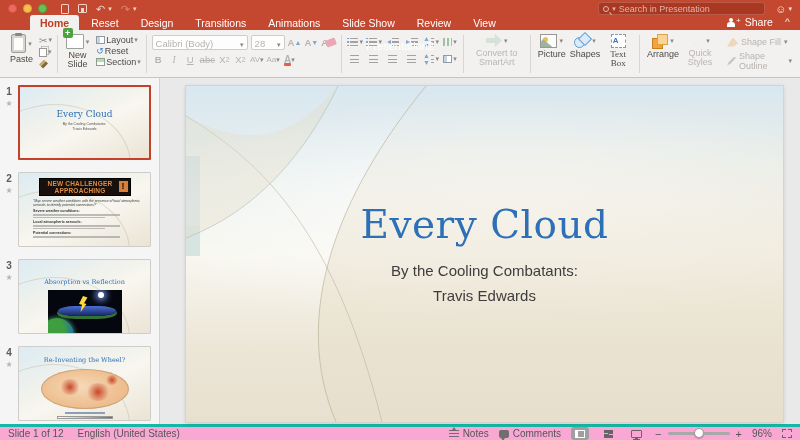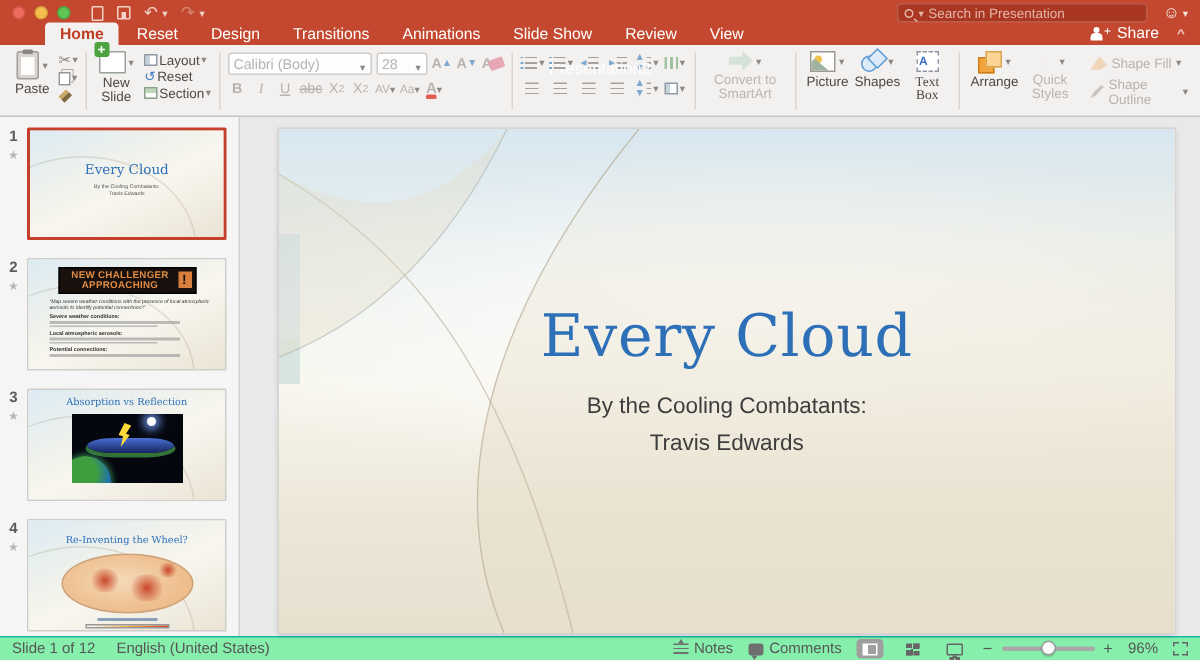--- a/index.html
+++ b/index.html
@@ -121,40 +121,40 @@
   .mini-theme:after { content:""; position:absolute; left:-40px; top:18px; width:150px; height:120px; border-radius:50%; box-shadow:0 0 0 1px rgba(160,145,115,.25); }
   .mini-title { position:relative; text-align:center; font-family:"DejaVu Serif","Liberation Serif",serif; color:#2e70b8; }
   .t1-title { font-size:9px; margin-top:22px; }
   .t1-sub { position:relative; text-align:center; font-size:3.5px; color:#555; margin-top:3px; line-height:5px; }
   .t2-banner { position:relative; width:92px; margin:5px auto 0 auto; background:#17100c; border:1px solid #000; color:#e08b43; text-align:center; font-size:6.5px; font-weight:bold; line-height:7px; padding:1px 10px 1px 1px; letter-spacing:.2px; }
   .t2-bang { position:absolute; right:2px; top:2px; width:9px; height:11px; background:#d97f3e; color:#17100c; font-size:9px; font-weight:bold; line-height:11px; }
   .t2-quote { position:relative; font-size:3.4px; color:#3a3a3a; margin:3px 10px 0 14px; line-height:4px; font-style:italic; }
   .t2-head { position:relative; font-size:3.6px; color:#333; margin:2px 10px 0 14px; line-height:4px; font-weight:bold; }
   .t2-bar { position:relative; height:1.5px; background:#9b9b9b; margin:1px 30px 0 14px; opacity:.65; }
   .t2-bar.w2 { margin-right:45px; }
-  .t3-title { font-size:6.5px; margin-top:4px; }
+  .t3-title { font-size:6.5px; margin-top:18px; }
   .t3-art { position:relative; width:74px; height:46px; margin:4px auto 0 auto; background:#05070f; overflow:hidden; }
   .t3-sun { position:absolute; right:18px; top:2px; width:6px; height:6px; border-radius:50%; background:#fff; box-shadow:0 0 6px 3px rgba(120,160,255,.8); }
   .t3-band { position:absolute; left:10px; top:16px; width:58px; height:10px; border-radius:50% 50% 50% 50% / 80% 80% 80% 80%; background:linear-gradient(180deg,#4a6fd4,#16255f); box-shadow:0 2px 0 1px rgba(90,200,90,.55); }
   .t3-bolt { position:absolute; left:30px; top:6px; width:10px; height:16px; background:#ffd93b; clip-path:polygon(55% 0, 100% 10%, 65% 45%, 90% 50%, 30% 100%, 45% 55%, 15% 50%); }
   .t3-earth { position:absolute; left:-8px; bottom:-16px; width:34px; height:34px; border-radius:50%; background:radial-gradient(circle at 35% 35%, #3f9e3f 0 40%, #1f6fb0 70%); box-shadow:0 0 4px 1px rgba(80,200,120,.6); }
   .t4-title { font-size:6.5px; margin-top:9px; }
   .t4-map { position:relative; width:88px; height:40px; margin:5px auto 0 auto; border-radius:50%; background:radial-gradient(ellipse at 45% 45%, #f5d9b8 0%, #efc193 55%, #e8b27e 100%); overflow:hidden; box-shadow:inset 0 0 0 1px rgba(150,120,90,.4); }
   .t4-blob { position:absolute; border-radius:50%; background:radial-gradient(circle,#c8472a 0%, rgba(200,70,40,.0) 70%); }
   .t4-cap { position:relative; width:40px; height:2px; background:#8aa0b8; margin:3px auto 0 auto; }
   .t4-leg { position:relative; width:56px; height:3px; background:linear-gradient(90deg,#fff,#f3b24a,#d2442a); margin:2px auto 0 auto; border:0.5px solid #999; }
 
   .editor { flex:1; position:relative; background:#e9e9e9; }
   .slide-canvas { position:absolute; left:26px; top:8px; width:597px; height:336px; background:#fff; box-shadow:0 0 0 1px #d6d4d1, 0 1px 4px rgba(0,0,0,.18); }
   .slide-canvas svg { position:absolute; inset:0; }
   .slide-title { position:absolute; left:0; right:0; top:116px; text-align:center; font-family:"DejaVu Serif","Liberation Serif",serif; font-size:39px; color:#2e70b8; letter-spacing:.5px; }
   .slide-sub { position:absolute; left:0; right:0; top:172px; text-align:center; font-size:15px; color:#3d3d3d; line-height:25px; }
 
   
-  .statusbar { height:16px; background:#86efac; border-top:1px solid #14b8a6; display:flex; align-items:center; font-size:10px; color:#565656; padding:0 8px; gap:14px; }
+  .statusbar { height:16px; background:#f9a8d4; border-top:3px solid #14b8a6; display:flex; align-items:center; font-size:10px; color:#565656; padding:0 8px; gap:14px; }
   .sb-right { margin-left:auto; display:flex; align-items:center; gap:10px; }
   .sb-item { display:flex; align-items:center; gap:4px; }
   .ic-notes { width:10px; height:8px; background:repeating-linear-gradient(180deg,#6f6f6f 0 1px, transparent 1px 3px); position:relative; }
   .ic-notes:before { content:""; position:absolute; left:3px; top:-3px; width:0; height:0; border-left:2px solid transparent; border-right:2px solid transparent; border-bottom:3px solid #6f6f6f; }
   .ic-comment { width:10px; height:8px; background:#6f6f6f; border-radius:2px; position:relative; }
   .ic-comment:after { content:""; position:absolute; left:2px; bottom:-3px; border-left:2px solid transparent; border-right:2px solid transparent; border-top:3px solid #6f6f6f; }
   .viewbtn { width:18px; height:13px; border-radius:3px; display:flex; align-items:center; justify-content:center; }
   .viewbtn.sel { background:#9f9f9f; }
   .ic-normal { width:10px; height:8px; border:1px solid #555; background:linear-gradient(90deg,#555 30%, #fff 30%); }
   .viewbtn.sel .ic-normal { border-color:#fff; background:linear-gradient(90deg,#fff 30%, #9f9f9f 30%); }

